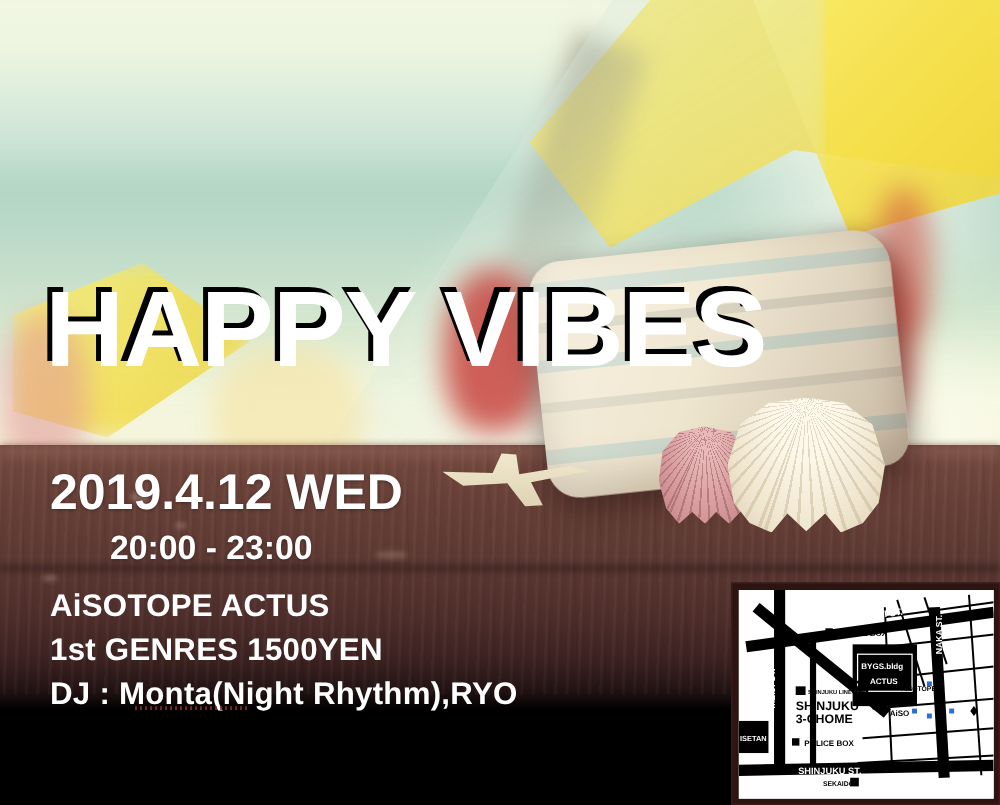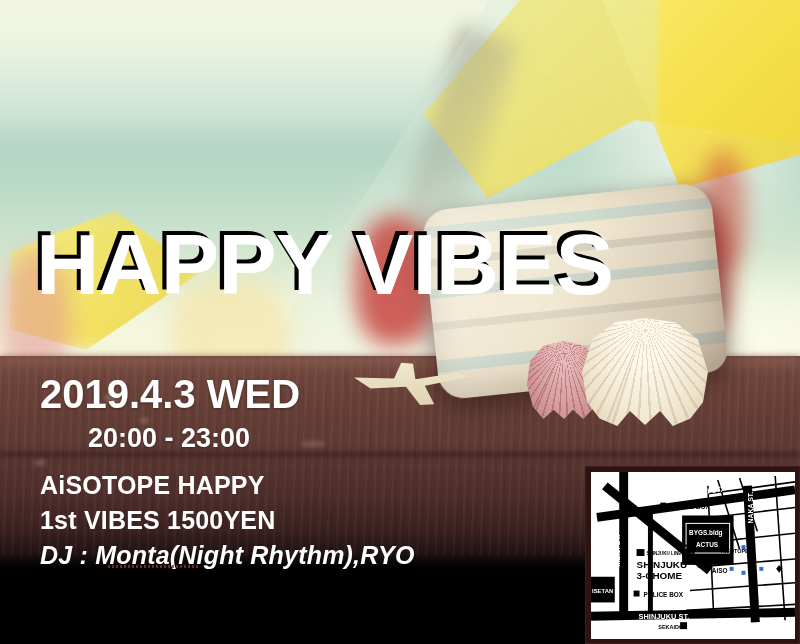--- a/index.html
+++ b/index.html
@@ -289,21 +289,20 @@
   .info-line {
     font-size: 25px;
     line-height: 35px;
     font-weight: 700;
     color: #ffffff;
     white-space: nowrap;
     letter-spacing: .2px;
   }
   .info-line.spell {
     position: relative;
-    font-style: italic;
   }
   .squiggle {
     position: absolute;
     left: 68px;
     top: 27px;
     width: 90px;
     height: 3px;
     background: repeating-linear-gradient(90deg,
       #8e2b2b 0px, #8e2b2b 2px, rgba(0,0,0,0) 2px, rgba(0,0,0,0) 4px);
     opacity: .85;
@@ -377,26 +376,26 @@
   <div class="shell-pink">
     <div class="shell-pink-ribs"></div>
   </div>
   <div class="shell-white">
     <div class="shell-white-ribs"></div>
   </div>
   <div class="starfish"></div>
 
   <div class="title">HAPPY VIBES</div>
 
-  <div class="date">2019.4.3 WED</div>
+  <div class="date">2019.4.12 WED</div>
   <div class="time">20:00 - 23:00</div>
 
   <div class="info">
-    <div class="info-line">AiSOTOPE HAPPY</div>
-    <div class="info-line">1st VIBES 1500YEN</div>
+    <div class="info-line">AiSOTOPE ACTUS</div>
+    <div class="info-line">1st GENRES 1500YEN</div>
     <div class="info-line spell">
       <span>DJ : Monta(Night Rhythm),RYO</span>
       <span class="squiggle"></span>
     </div>
   </div>
 
   <div class="map-frame">
     <div class="map">
       <svg viewBox="0 0 206 169" preserveAspectRatio="none">
         <rect x="0" y="0" width="206" height="169" fill="#ffffff"></rect>

